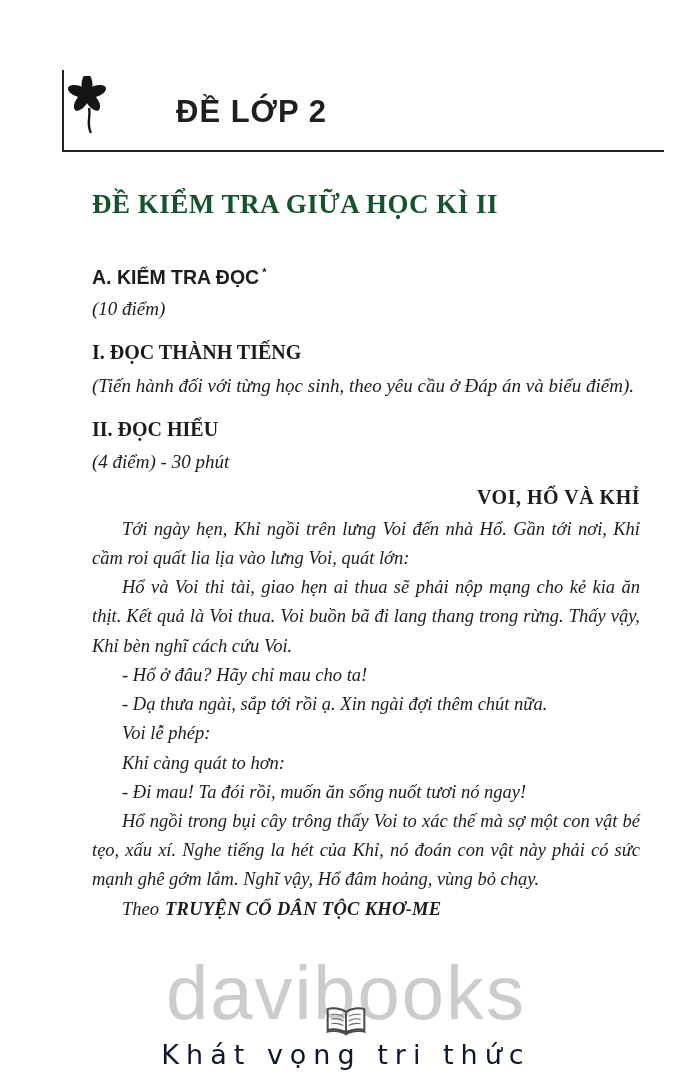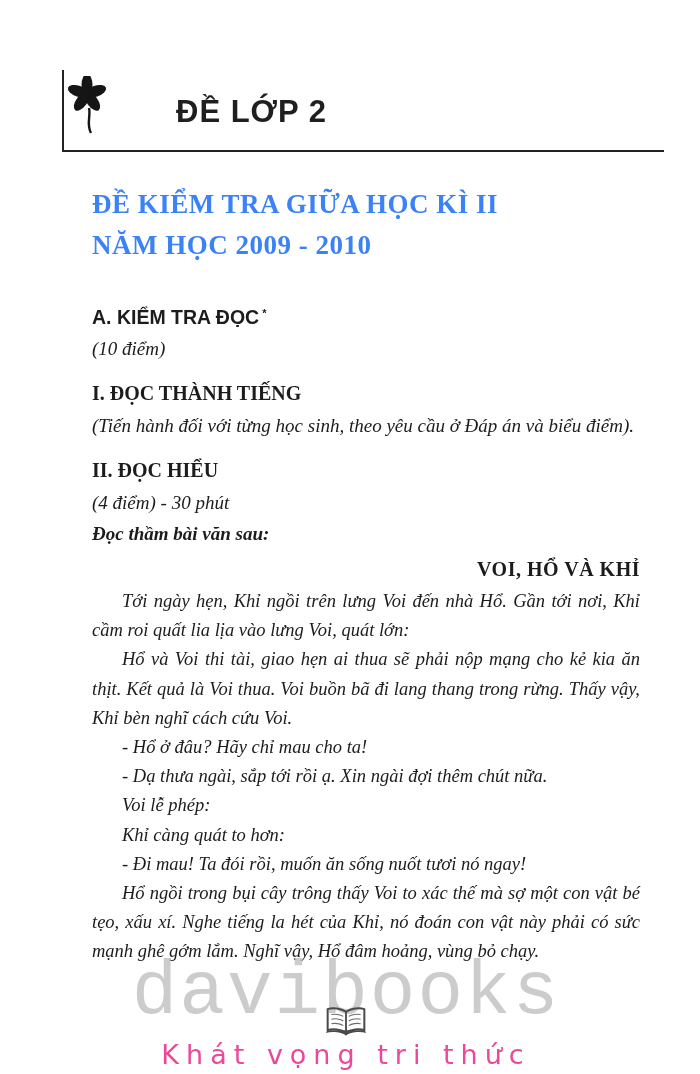--- a/index.html
+++ b/index.html
@@ -21,21 +21,21 @@
   }
   .hdr-vline{position:absolute;top:70px;left:62px;width:2px;height:82px;background:#232323;}
   .hdr-rule{position:absolute;top:150px;left:62px;width:602px;height:2px;background:#232323;}
 
   
   .content{position:absolute;top:176px;left:92px;width:548px;}
 
   .exam-title{
     margin:8px 0 0 0;
     font-size:27px;font-weight:700;line-height:1.5;
-    letter-spacing:.5px;color:#3b82f6;
+    letter-spacing:.5px;color:#14532d;
   }
 
   .section{margin-top:36px;}
   .ln{font-size:19px;line-height:1.66;margin:0;}
   .h-sans{font-family:"Liberation Sans", sans-serif;font-weight:700;font-size:19.5px;}
   .h-serif{font-weight:700;font-size:20px;margin-top:12px;}
   .it{font-style:italic;}
   .bi{font-weight:700;font-style:italic;}
   sup.fn{font-size:11px;vertical-align:super;margin-left:3px;}
 
@@ -52,28 +52,28 @@
   }
   .attribution .pre{font-style:italic;margin-right:6px;}
   .attribution .src{font-weight:700;letter-spacing:.3px;}
 
   
   .watermark{
     position:absolute;left:0;bottom:4px;width:100%;
     text-align:center;z-index:2;pointer-events:none;
   }
   .wm-brand{
-    font-family:Liberation Mono, monospace;
+    font-family:Liberation Sans, sans-serif;
     font-size:76px;line-height:.95;color:#c7c7c7;
     letter-spacing:2px;opacity:.9;
   }
   .wm-book{margin:-24px auto 0 auto;width:44px;height:32px;position:relative;z-index:3;}
   .wm-slogan{
     font-family:"DejaVu Sans", sans-serif;
-    font-size:27px;color:#ec4899;letter-spacing:7px;margin-top:2px;
+    font-size:27px;color:#0f172a;letter-spacing:7px;margin-top:2px;
   }
 </style>
 </head>
 <body>
 
 <div class="sheet">
 
   <div class="flower">
     <svg viewBox="0 0 46 58" width="46" height="58" aria-hidden="true">
       <g fill="#151515" transform="translate(23,18)">
@@ -87,43 +87,44 @@
     </svg>
   </div>
   <div class="hdr-title">ĐỀ LỚP 2</div>
   <div class="hdr-vline"></div>
   <div class="hdr-rule"></div>
 
   <main class="content">
 
     <h1 class="exam-title">
       <span>ĐỀ KIỂM TRA GIỮA HỌC KÌ II</span><br>
-      <span>NĂM HỌC 2009 - 2010</span>
     </h1>
 
     <div class="section">
       <p class="ln h-sans"><span>A. KIỂM TRA ĐỌC</span><sup class="fn">*</sup></p>
       <p class="ln it">(10 điểm)</p>
       <p class="ln h-serif">I. ĐỌC THÀNH TIẾNG</p>
       <p class="ln it">(Tiến hành đối với từng học sinh, theo yêu cầu ở Đáp án và biểu điểm).</p>
       <p class="ln h-serif">II. ĐỌC HIỂU</p>
       <p class="ln it">(4 điểm) - 30 phút</p>
-      <p class="ln bi">Đọc thầm bài văn sau:</p>
     </div>
 
     <div class="story">
       <div class="story-title">VOI, HỔ VÀ KHỈ</div>
       <p>Tới ngày hẹn, Khỉ ngồi trên lưng Voi đến nhà Hổ. Gần tới nơi, Khỉ cầm roi quất lia lịa vào lưng Voi, quát lớn:</p>
       <p>Hổ và Voi thi tài, giao hẹn ai thua sẽ phải nộp mạng cho kẻ kia ăn thịt. Kết quả là Voi thua. Voi buồn bã đi lang thang trong rừng. Thấy vậy, Khỉ bèn nghĩ cách cứu Voi.</p>
       <p>- Hổ ở đâu? Hãy chỉ mau cho ta!</p>
       <p>- Dạ thưa ngài, sắp tới rồi ạ. Xin ngài đợi thêm chút nữa.</p>
       <p>Voi lễ phép:</p>
       <p>Khỉ càng quát to hơn:</p>
       <p>- Đi mau! Ta đói rồi, muốn ăn sống nuốt tươi nó ngay!</p>
       <p>Hổ ngồi trong bụi cây trông thấy Voi to xác thế mà sợ một con vật bé tẹo, xấu xí. Nghe tiếng la hét của Khỉ, nó đoán con vật này phải có sức mạnh ghê gớm lắm. Nghĩ vậy, Hổ đâm hoảng, vùng bỏ chạy.</p>
+      <p class="attribution">
+        <span class="pre">Theo</span><span class="src">TRUYỆN CỔ DÂN TỘC KHƠ-ME</span>
+      </p>
     </div>
 
   </main>
 
   <div class="watermark">
     <div class="wm-brand">davibooks</div>
     <div class="wm-book">
       <svg viewBox="0 0 48 34" width="44" height="32" aria-hidden="true">
         <path d="M24 7 C19 3 9 2 4 4 L4 27 C9 25 19 26 24 30 C29 26 39 25 44 27 L44 4 C39 2 29 3 24 7 Z" fill="none" stroke="#4a4a4a" stroke-width="2.2"></path>
         <path d="M24 7 L24 30" stroke="#4a4a4a" stroke-width="2"></path>

